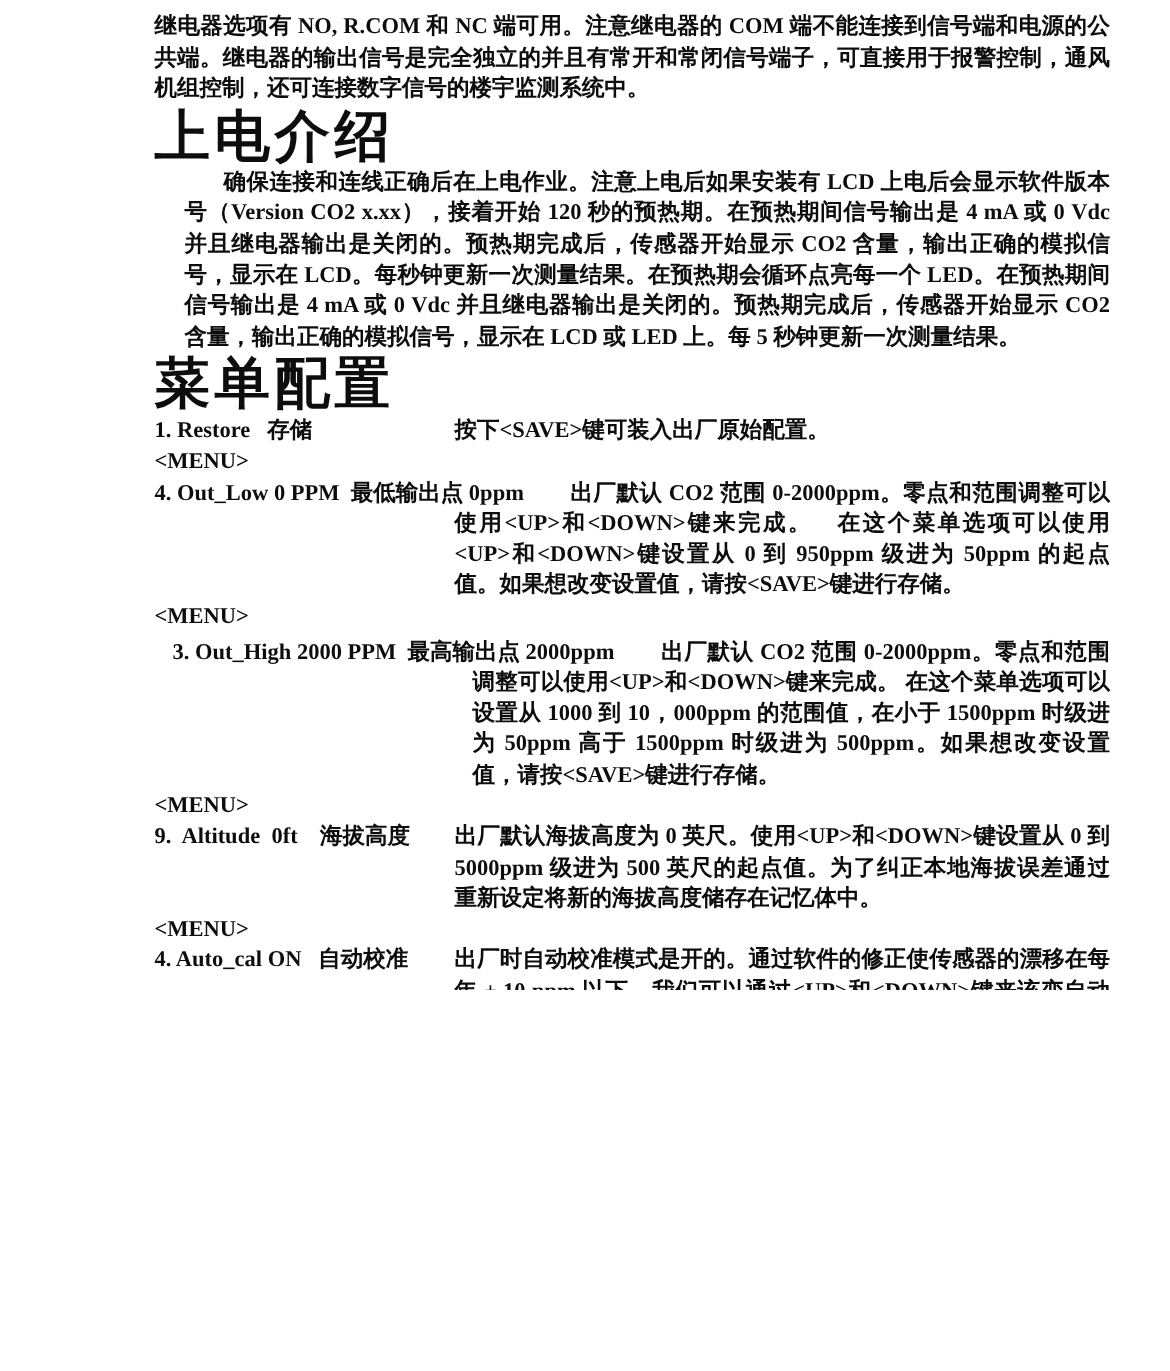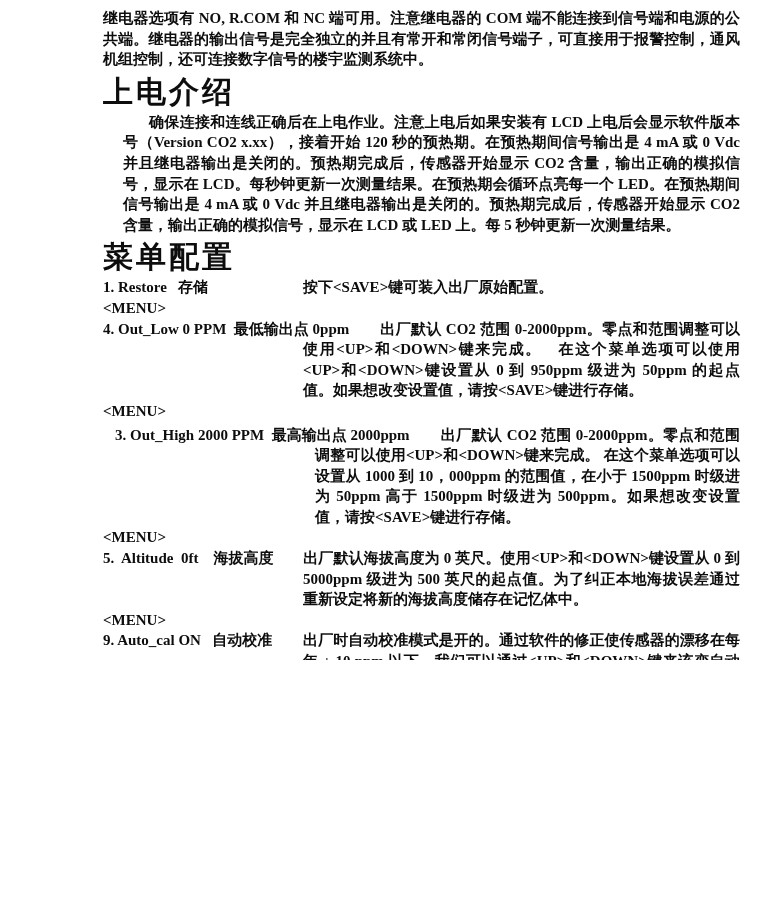--- a/index.html
+++ b/index.html
@@ -15,21 +15,21 @@
     font-size: 15px;
     line-height: 20.6px;
     box-sizing: border-box;
     padding: 8px 40px 0 103px;
     text-align: justify;
   }
   .para { margin: 0; }
   .para.indent { text-indent: 26px; margin-left: 20px; }
   .sec-title {
     margin: 2px 0 0 0;
-    font-size: 30px;
+    font-size: 37px;
     line-height: 40px;
     font-weight: 600;
     letter-spacing: 3px;
     text-align: left;
     text-indent: 0;
   }
   .menu-list { margin: 0; }
   .row {
     margin: 0;
     padding-left: 200px;
@@ -77,25 +77,25 @@
     <p class="row"><span class="row-label">&lt;MENU&gt;</span><span class="row-desc"></span></p>
 
     <p class="row"><span class="row-label">4. Out_Low 0 PPM  最低输出点 0ppm</span><span class="row-desc">　　出厂默认 CO2 范围 0-2000ppm。零点和范围调整可以使用&lt;UP&gt;和&lt;DOWN&gt;键来完成。　在这个菜单选项可以使用&lt;UP&gt;和&lt;DOWN&gt;键设置从 0 到 950ppm 级进为 50ppm 的起点值。如果想改变设置值，请按&lt;SAVE&gt;键进行存储。</span></p>
 
     <p class="row"><span class="row-label">&lt;MENU&gt;</span><span class="row-desc"></span></p>
 
     <p class="row gap-above"><span class="row-label">3. Out_High 2000 PPM  最高输出点 2000ppm</span><span class="row-desc">　　出厂默认 CO2 范围 0-2000ppm。零点和范围调整可以使用&lt;UP&gt;和&lt;DOWN&gt;键来完成。 在这个菜单选项可以设置从 1000 到 10，000ppm 的范围值，在小于 1500ppm 时级进为 50ppm 高于 1500ppm 时级进为 500ppm。如果想改变设置值，请按&lt;SAVE&gt;键进行存储。</span></p>
 
     <p class="row"><span class="row-label">&lt;MENU&gt;</span><span class="row-desc"></span></p>
 
-    <p class="row"><span class="row-label">5.  Altitude  0ft    海拔高度</span><span class="row-desc">出厂默认海拔高度为 0 英尺。使用&lt;UP&gt;和&lt;DOWN&gt;键设置从 0 到 5000ppm 级进为 500 英尺的起点值。为了纠正本地海拔误差通过重新设定将新的海拔高度储存在记忆体中。</span></p>
+    <p class="row"><span class="row-label">9.  Altitude  0ft    海拔高度</span><span class="row-desc">出厂默认海拔高度为 0 英尺。使用&lt;UP&gt;和&lt;DOWN&gt;键设置从 0 到 5000ppm 级进为 500 英尺的起点值。为了纠正本地海拔误差通过重新设定将新的海拔高度储存在记忆体中。</span></p>
 
     <p class="row"><span class="row-label">&lt;MENU&gt;</span><span class="row-desc"></span></p>
 
-    <p class="row"><span class="row-label">9. Auto_cal ON   自动校准</span><span class="row-desc">出厂时自动校准模式是开的。通过软件的修正使传感器的漂移在每年 ± 10 ppm 以下。我们可以通过&lt;UP&gt;和&lt;DOWN&gt;键来该变自动校准的开和关，并用&lt;SAVE&gt;键进行保存。若每天的二氧化碳的含量至少有一次接近正常水平（350ppm）推荐您打开此选项。如果建筑内是一个 24 小时运转并且 CO2 含量是一个相当的常数。则就可以关闭此项。请注意：为提高精度需要 14 天的磨合期。</span></p>
+    <p class="row"><span class="row-label">4. Auto_cal ON   自动校准</span><span class="row-desc">出厂时自动校准模式是开的。通过软件的修正使传感器的漂移在每年 ± 10 ppm 以下。我们可以通过&lt;UP&gt;和&lt;DOWN&gt;键来该变自动校准的开和关，并用&lt;SAVE&gt;键进行保存。若每天的二氧化碳的含量至少有一次接近正常水平（350ppm）推荐您打开此选项。如果建筑内是一个 24 小时运转并且 CO2 含量是一个相当的常数。则就可以关闭此项。请注意：为提高精度需要 14 天的磨合期。</span></p>
 
   </div>
 
   <div class="smudge s1"></div>
   <div class="smudge s2"></div>
   <div class="smudge s3"></div>
 
 </div>
 
 </body></html>

